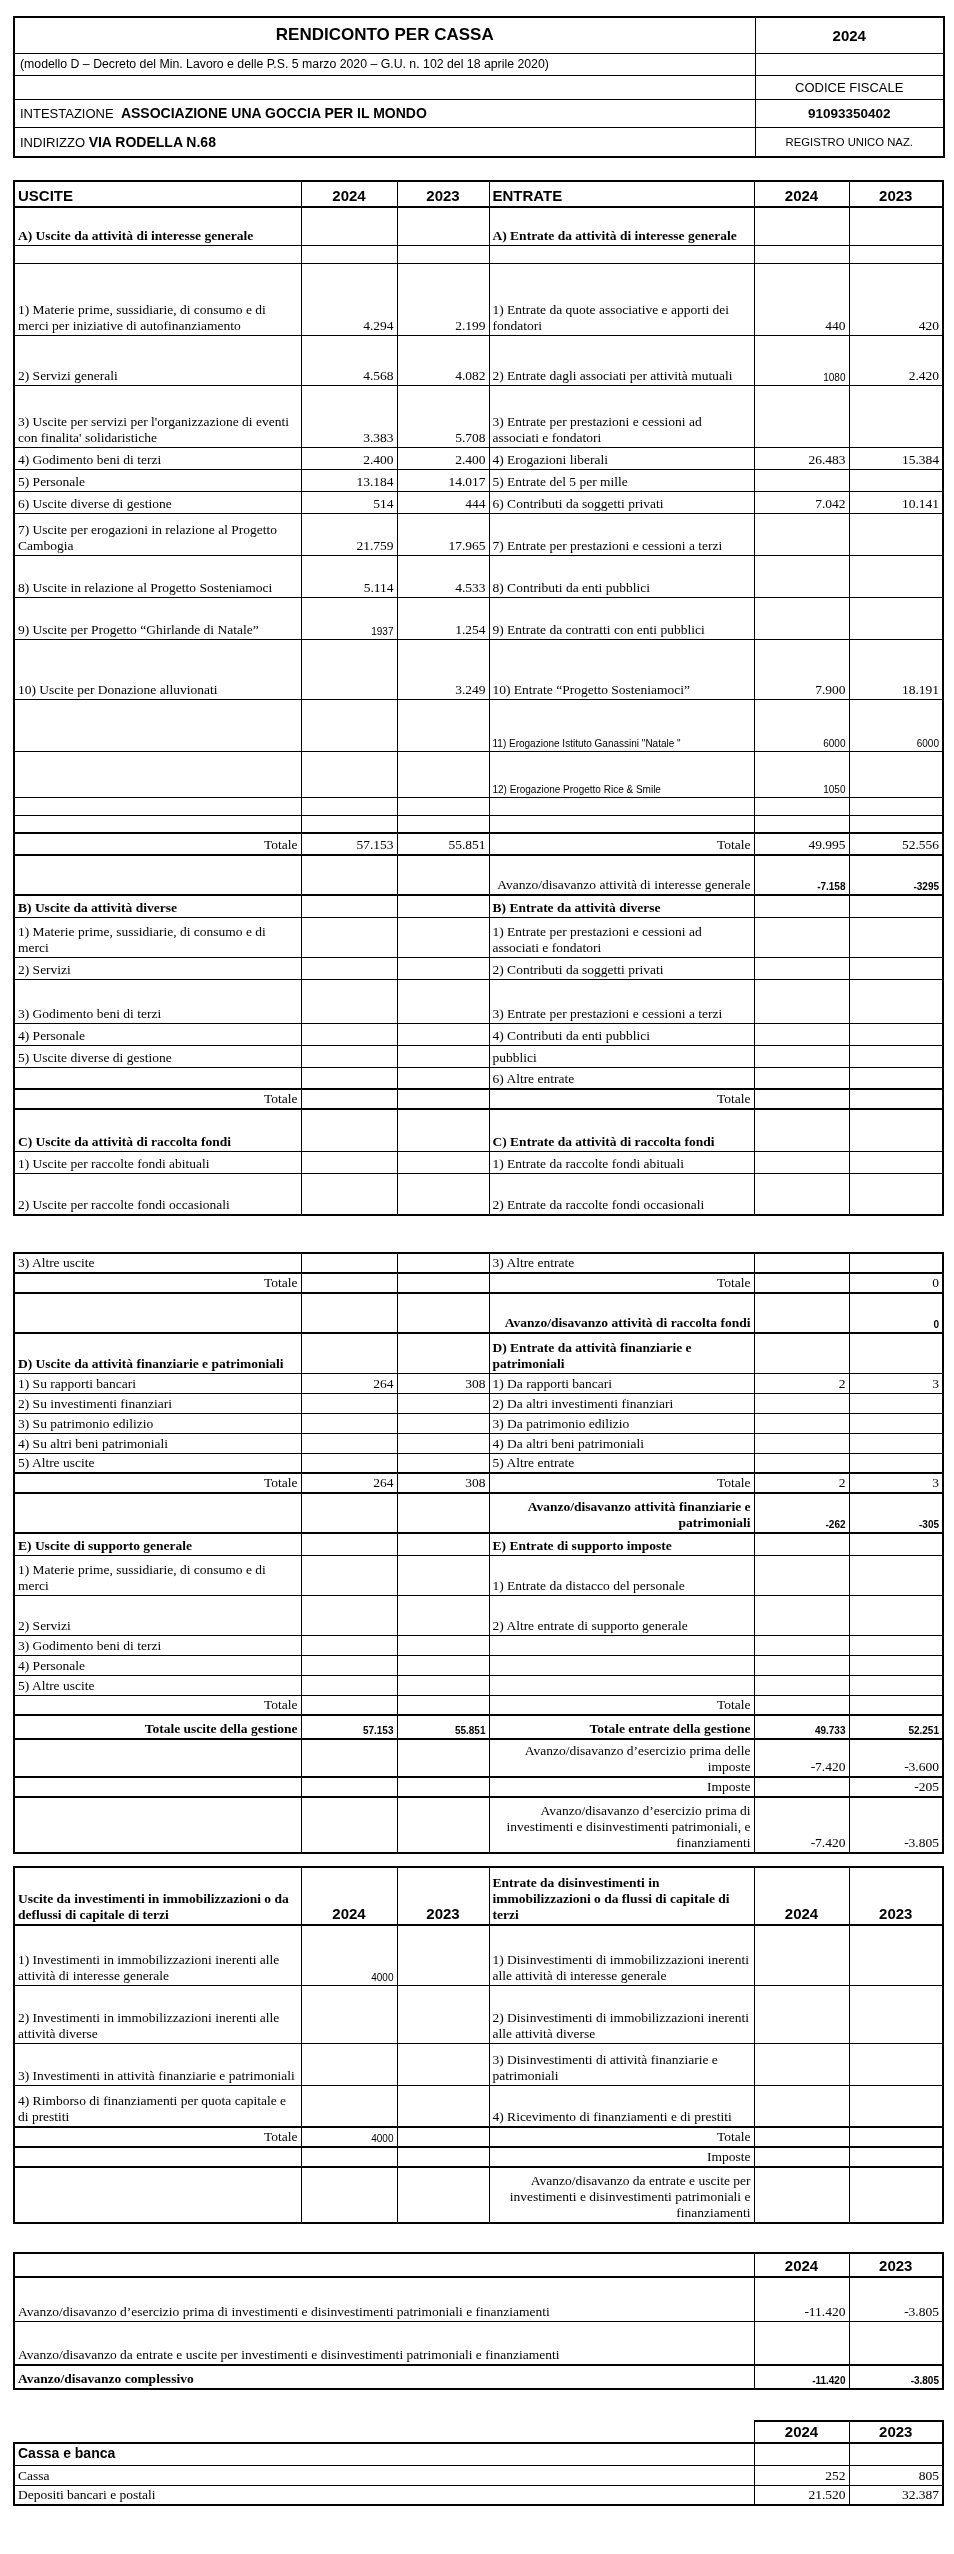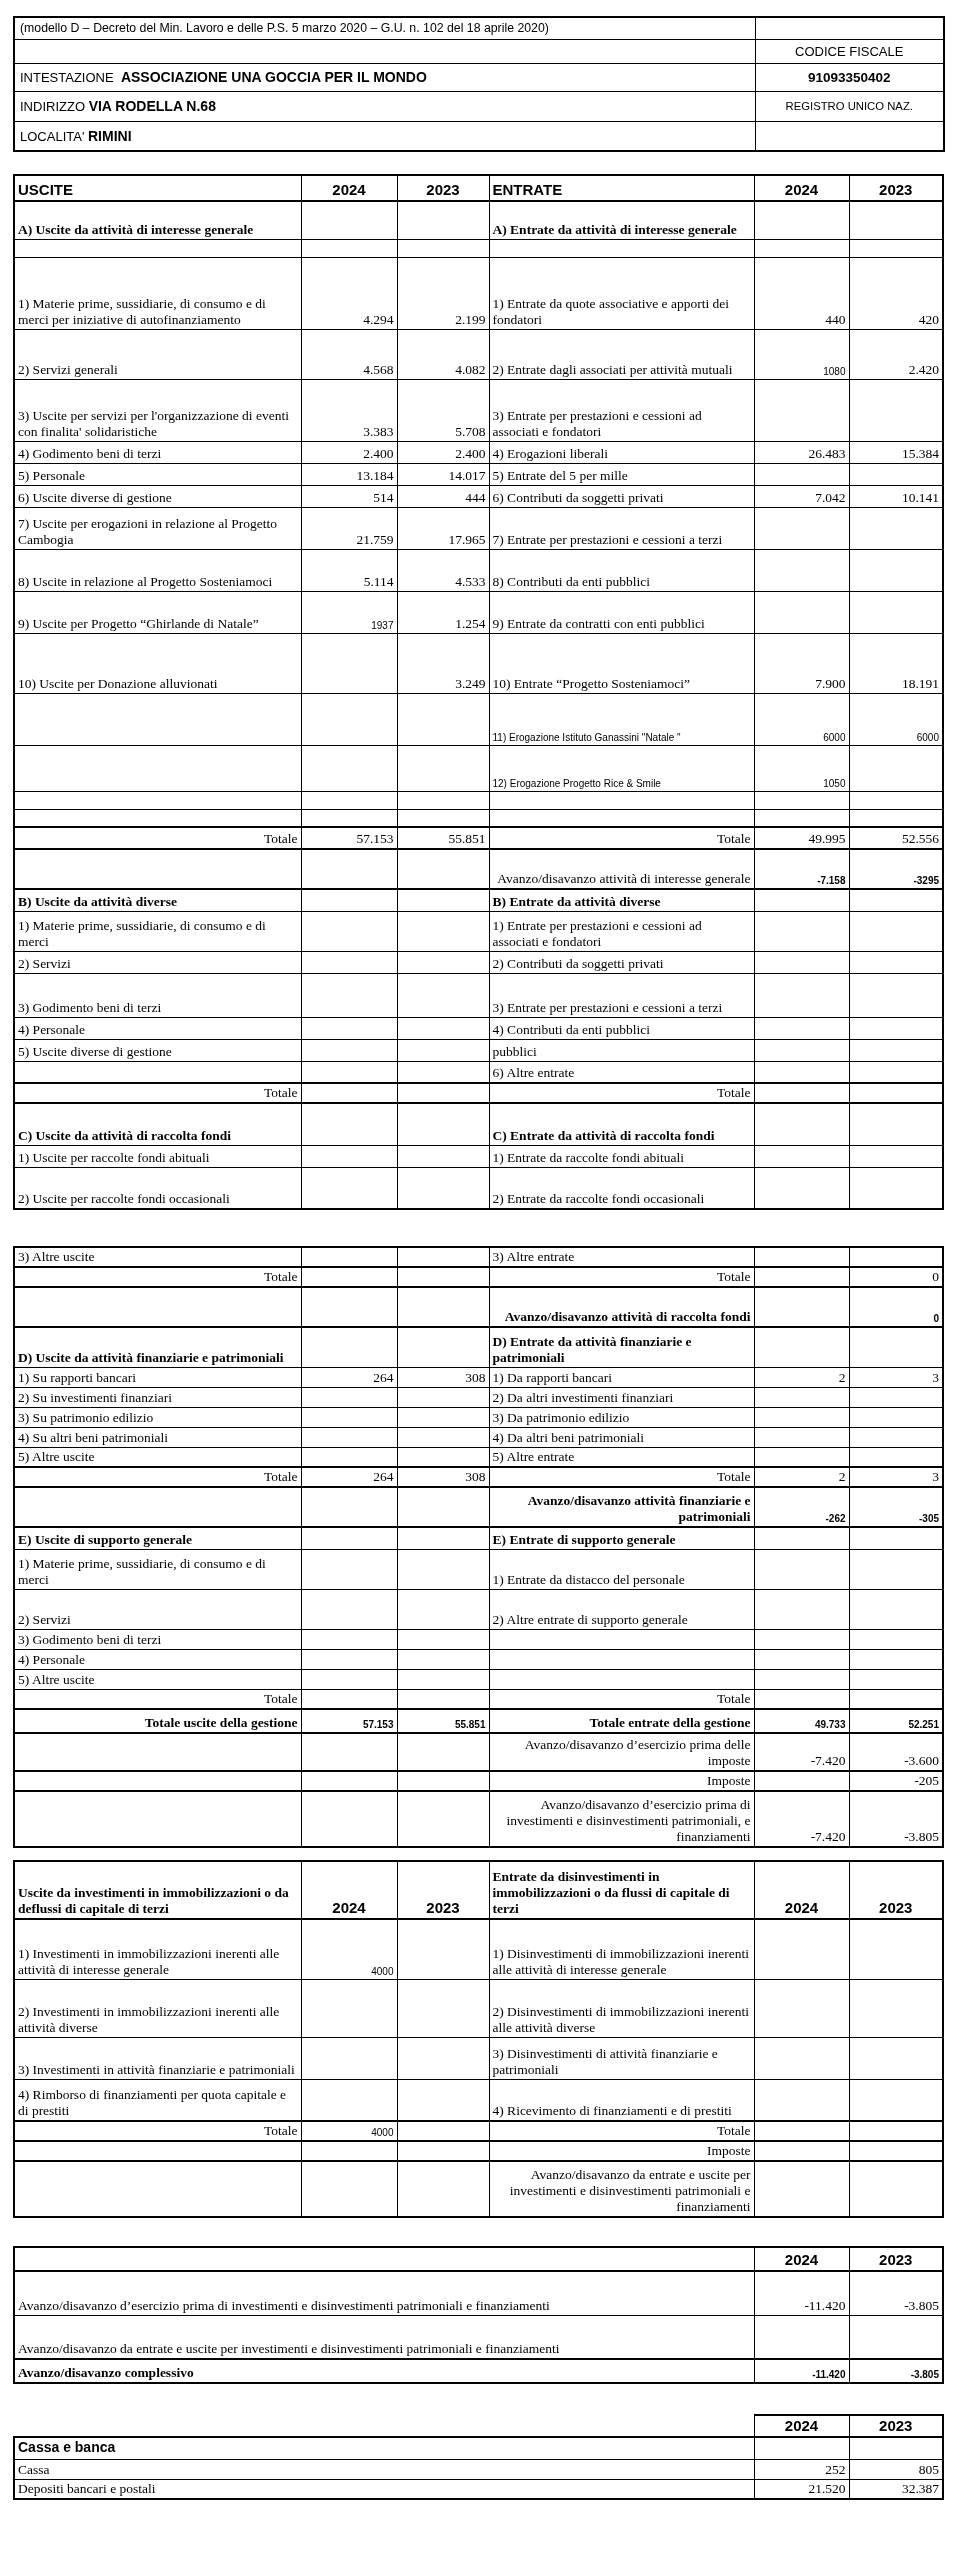--- a/index.html
+++ b/index.html
@@ -39,39 +39,39 @@
 <body>
 
 <div class="page">
 
   <table class="hdrtbl">
     <colgroup>
         <col style="width:741px">
         <col style="width:189px">
       </colgroup>
     <tbody>
+      <tr style="height:36px">
+        <td class="title">RENDICONTO PER CASSA</td>
+        <td class="yr">2024</td>
+      </tr>
       <tr style="height:22px">
         <td class="sub">(modello D – Decreto del Min. Lavoro e delle P.S. 5 marzo 2020 – G.U. n. 102 del 18 aprile 2020)</td>
         <td></td>
       </tr>
       <tr style="height:24px">
         <td></td>
         <td class="cf">CODICE FISCALE</td>
       </tr>
       <tr style="height:28px">
         <td><span>INTESTAZIONE</span>&nbsp; <b>ASSOCIAZIONE UNA GOCCIA PER IL MONDO</b></td>
         <td class="cfv">91093350402</td>
       </tr>
       <tr style="height:30px">
         <td><span>INDIRIZZO</span> <b>VIA RODELLA N.68</b></td>
         <td class="reg">REGISTRO UNICO NAZ.</td>
-      </tr>
-      <tr style="height:30px">
-        <td><span>LOCALITA'</span> <b>RIMINI</b></td>
-        <td></td>
       </tr>
     </tbody>
   </table>
 
   <div class="gap22">
       <table class="tbl">
         <colgroup>
           <col style="width: 287px;">
           <col style="width: 96px;">
           <col style="width: 92px;">
@@ -419,21 +419,21 @@
             <td></td>
             <td></td>
             <td class="num b">Avanzo/disavanzo attività finanziarie e patrimoniali</td>
             <td class="num b sans">-262</td>
             <td class="num b sans">-305</td>
           </tr>
           <tr style="height: 22px;">
             <td class="b">E) Uscite di supporto generale</td>
             <td></td>
             <td></td>
-            <td class="b">E) Entrate di supporto generale</td>
+            <td class="b">E) Entrate di supporto imposte</td>
             <td></td>
             <td></td>
           </tr>
           <tr style="height: 40px;">
             <td>1) Materie prime, sussidiarie, di consumo e di merci</td>
             <td></td>
             <td></td>
             <td>1) Entrate da distacco del personale</td>
             <td></td>
             <td></td>

